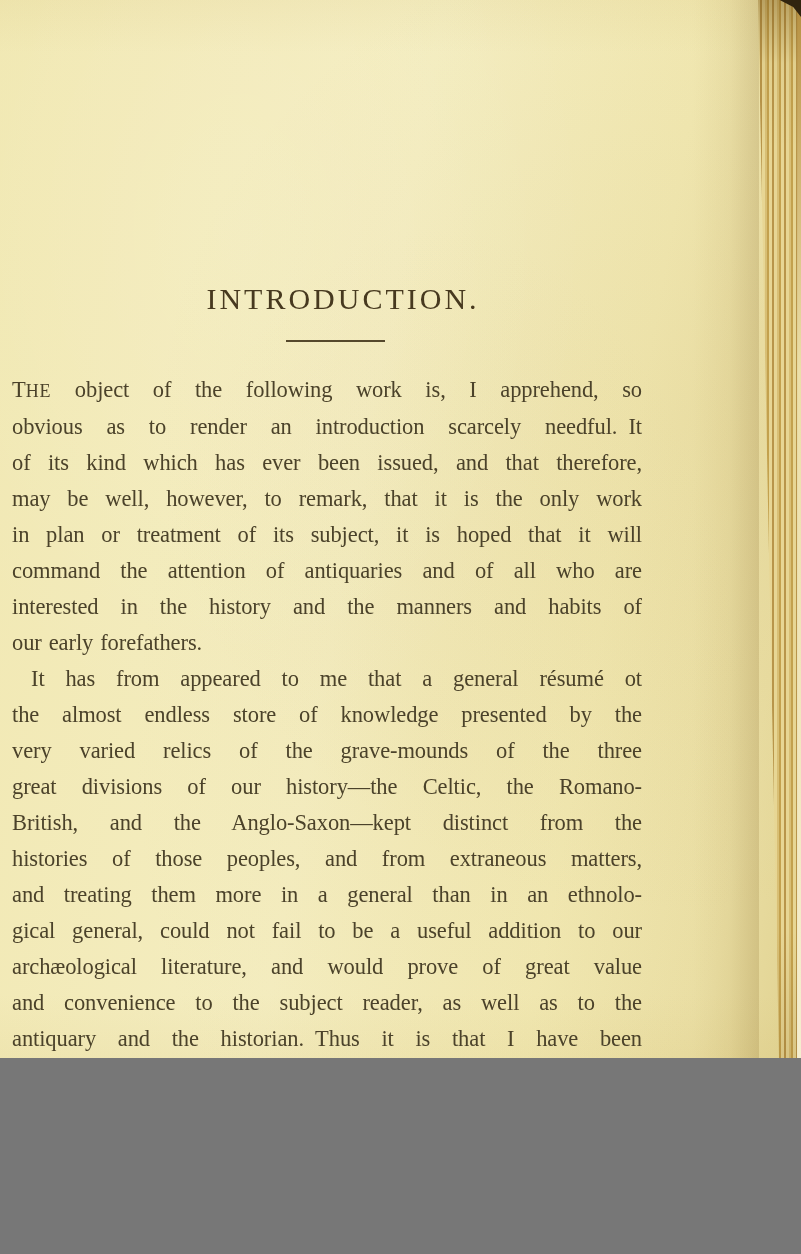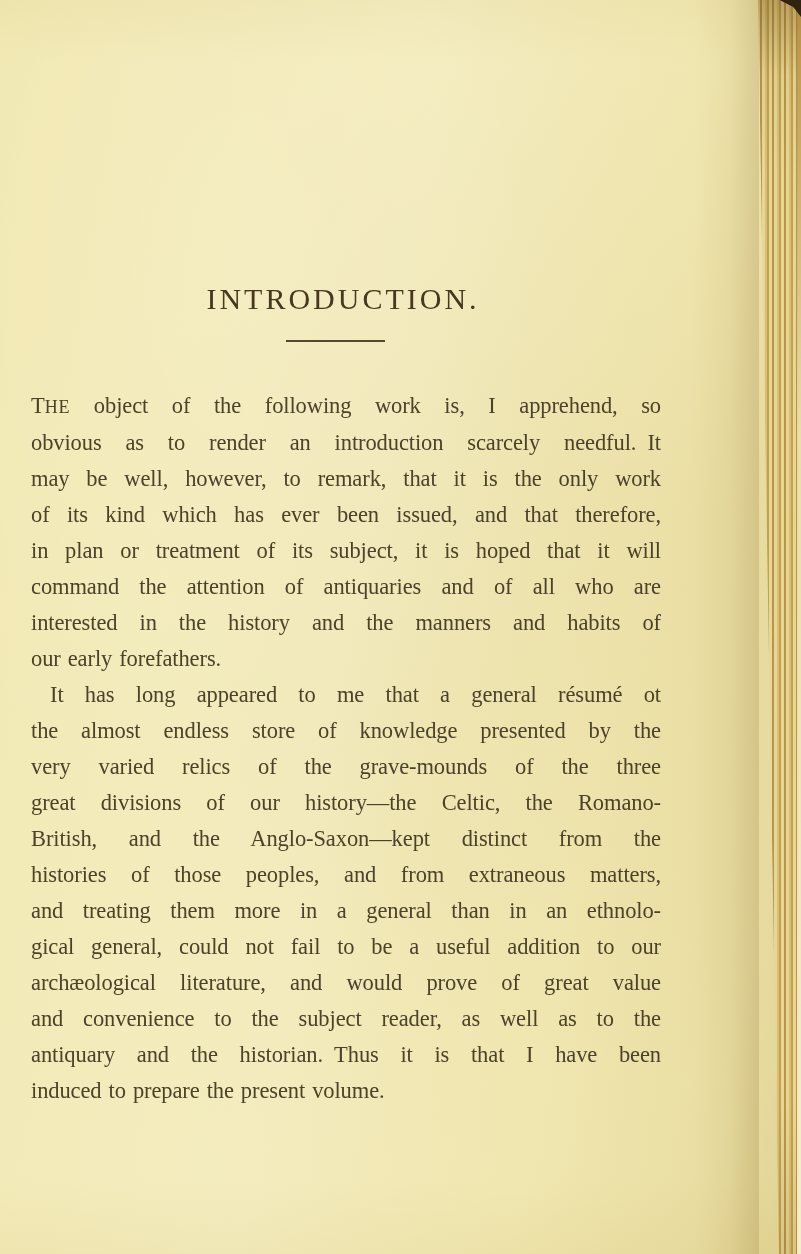--- a/index.html
+++ b/index.html
@@ -1,21 +1,21 @@
 <!DOCTYPE html>
 <html style="--paper: #f1e8b2; --paper-light: #f4edc0; --paper-dark: #e9dda2; --paper-darker: #e2d494; --ink: #4b422a; --ink-title: #47391f; --rule: #55482c; --edge-gold-1: #d8bf75; --edge-gold-2: #c3a14e; --edge-gold-3: #e7d694; --edge-gold-4: #b8954a; --corner-dark: #31240f;"><head>
 <meta charset="utf-8">
 <style>
   html, body { margin: 0; padding: 0; background: #777; }
   * { box-sizing: border-box; }
 
   .canvas {
     position: relative;
     width: 801px;
-    height: 1254px;
+    height: 1058px;
     overflow: hidden;
     font-family: "Liberation Serif", serif;
     background:
       linear-gradient(100deg,
         var(--paper, #f1e8b2) 0%,
         var(--paper-light, #f4edc0) 45%,
         var(--paper, #f1e8b2) 72%,
         var(--paper-dark, #e9dda2) 90%,
         var(--paper-darker, #e2d494) 98%);
   }
@@ -49,28 +49,27 @@
     top: 340px;
     left: 286px;
     width: 99px;
     height: 2px;
     background: var(--rule, #55482c);
   }
 
   .body-text {
     position: absolute;
     top: 372px;
-    left: 31px;
+    left: 12px;
     width: 630px;
     font-size: 22.5px;
     line-height: 36px;
     letter-spacing: -0.1px;
     word-spacing: 1.5px;
     color: var(--ink, #4b422a);
-    margin-top: 16px;
   }
 
   .line { text-align: justify; }
   .line.j { text-align-last: justify; }
   .line.indent { text-indent: 19px; }
   .line span.sc { font-size: 0.8em; letter-spacing: 0.8px; }
   .line span.i { }
 
   
   .page-curve-shadow {
@@ -127,27 +126,27 @@
 
 <div class="canvas">
   <div class="paper-texture"></div>
 
   <h1 class="page-title">INTRODUCTION.</h1>
   <div class="title-rule"></div>
 
   <div class="body-text" id="body-text">
       <div class="line j"><span>T</span><span class="sc">HE</span><span> object of the following work is, I apprehend, so</span></div>
       <div class="line j"><span>obvious as to render an introduction scarcely needful. It</span></div>
+      <div class="line j"><span>of its kind which has ever been issued, and that therefore,</span></div>
       <div class="line j"><span>may be well, however, to remark, that it is the only work</span></div>
-      <div class="line j"><span>of its kind which has ever been issued, and that therefore,</span></div>
       <div class="line j"><span>in plan or treatment of its subject, it is hoped that it will</span></div>
       <div class="line j"><span>command the attention of antiquaries and of all who are</span></div>
       <div class="line j"><span>interested in the history and the manners and habits of</span></div>
       <div class="line"><span>our early forefathers.</span></div>
-      <div class="line j indent"><span>It has long appeared to me that a general </span><span class="i">résumé</span><span> ot</span></div>
+      <div class="line j indent"><span>It has from appeared to me that a general </span><span class="i">résumé</span><span> ot</span></div>
       <div class="line j"><span>the almost endless store of knowledge presented by the</span></div>
       <div class="line j"><span>very varied relics of the grave-mounds of the three</span></div>
       <div class="line j"><span>great divisions of our history—the Celtic, the Romano-</span></div>
       <div class="line j"><span>British, and the Anglo-Saxon—kept distinct from the</span></div>
       <div class="line j"><span>histories of those peoples, and from extraneous matters,</span></div>
       <div class="line j"><span>and treating them more in a general than in an ethnolo-</span></div>
       <div class="line j"><span>gical general, could not fail to be a useful addition to our</span></div>
       <div class="line j"><span>archæological literature, and would prove of great value</span></div>
       <div class="line j"><span>and convenience to the subject reader, as well as to the</span></div>
       <div class="line j"><span>antiquary and the historian. Thus it is that I have been</span></div>

